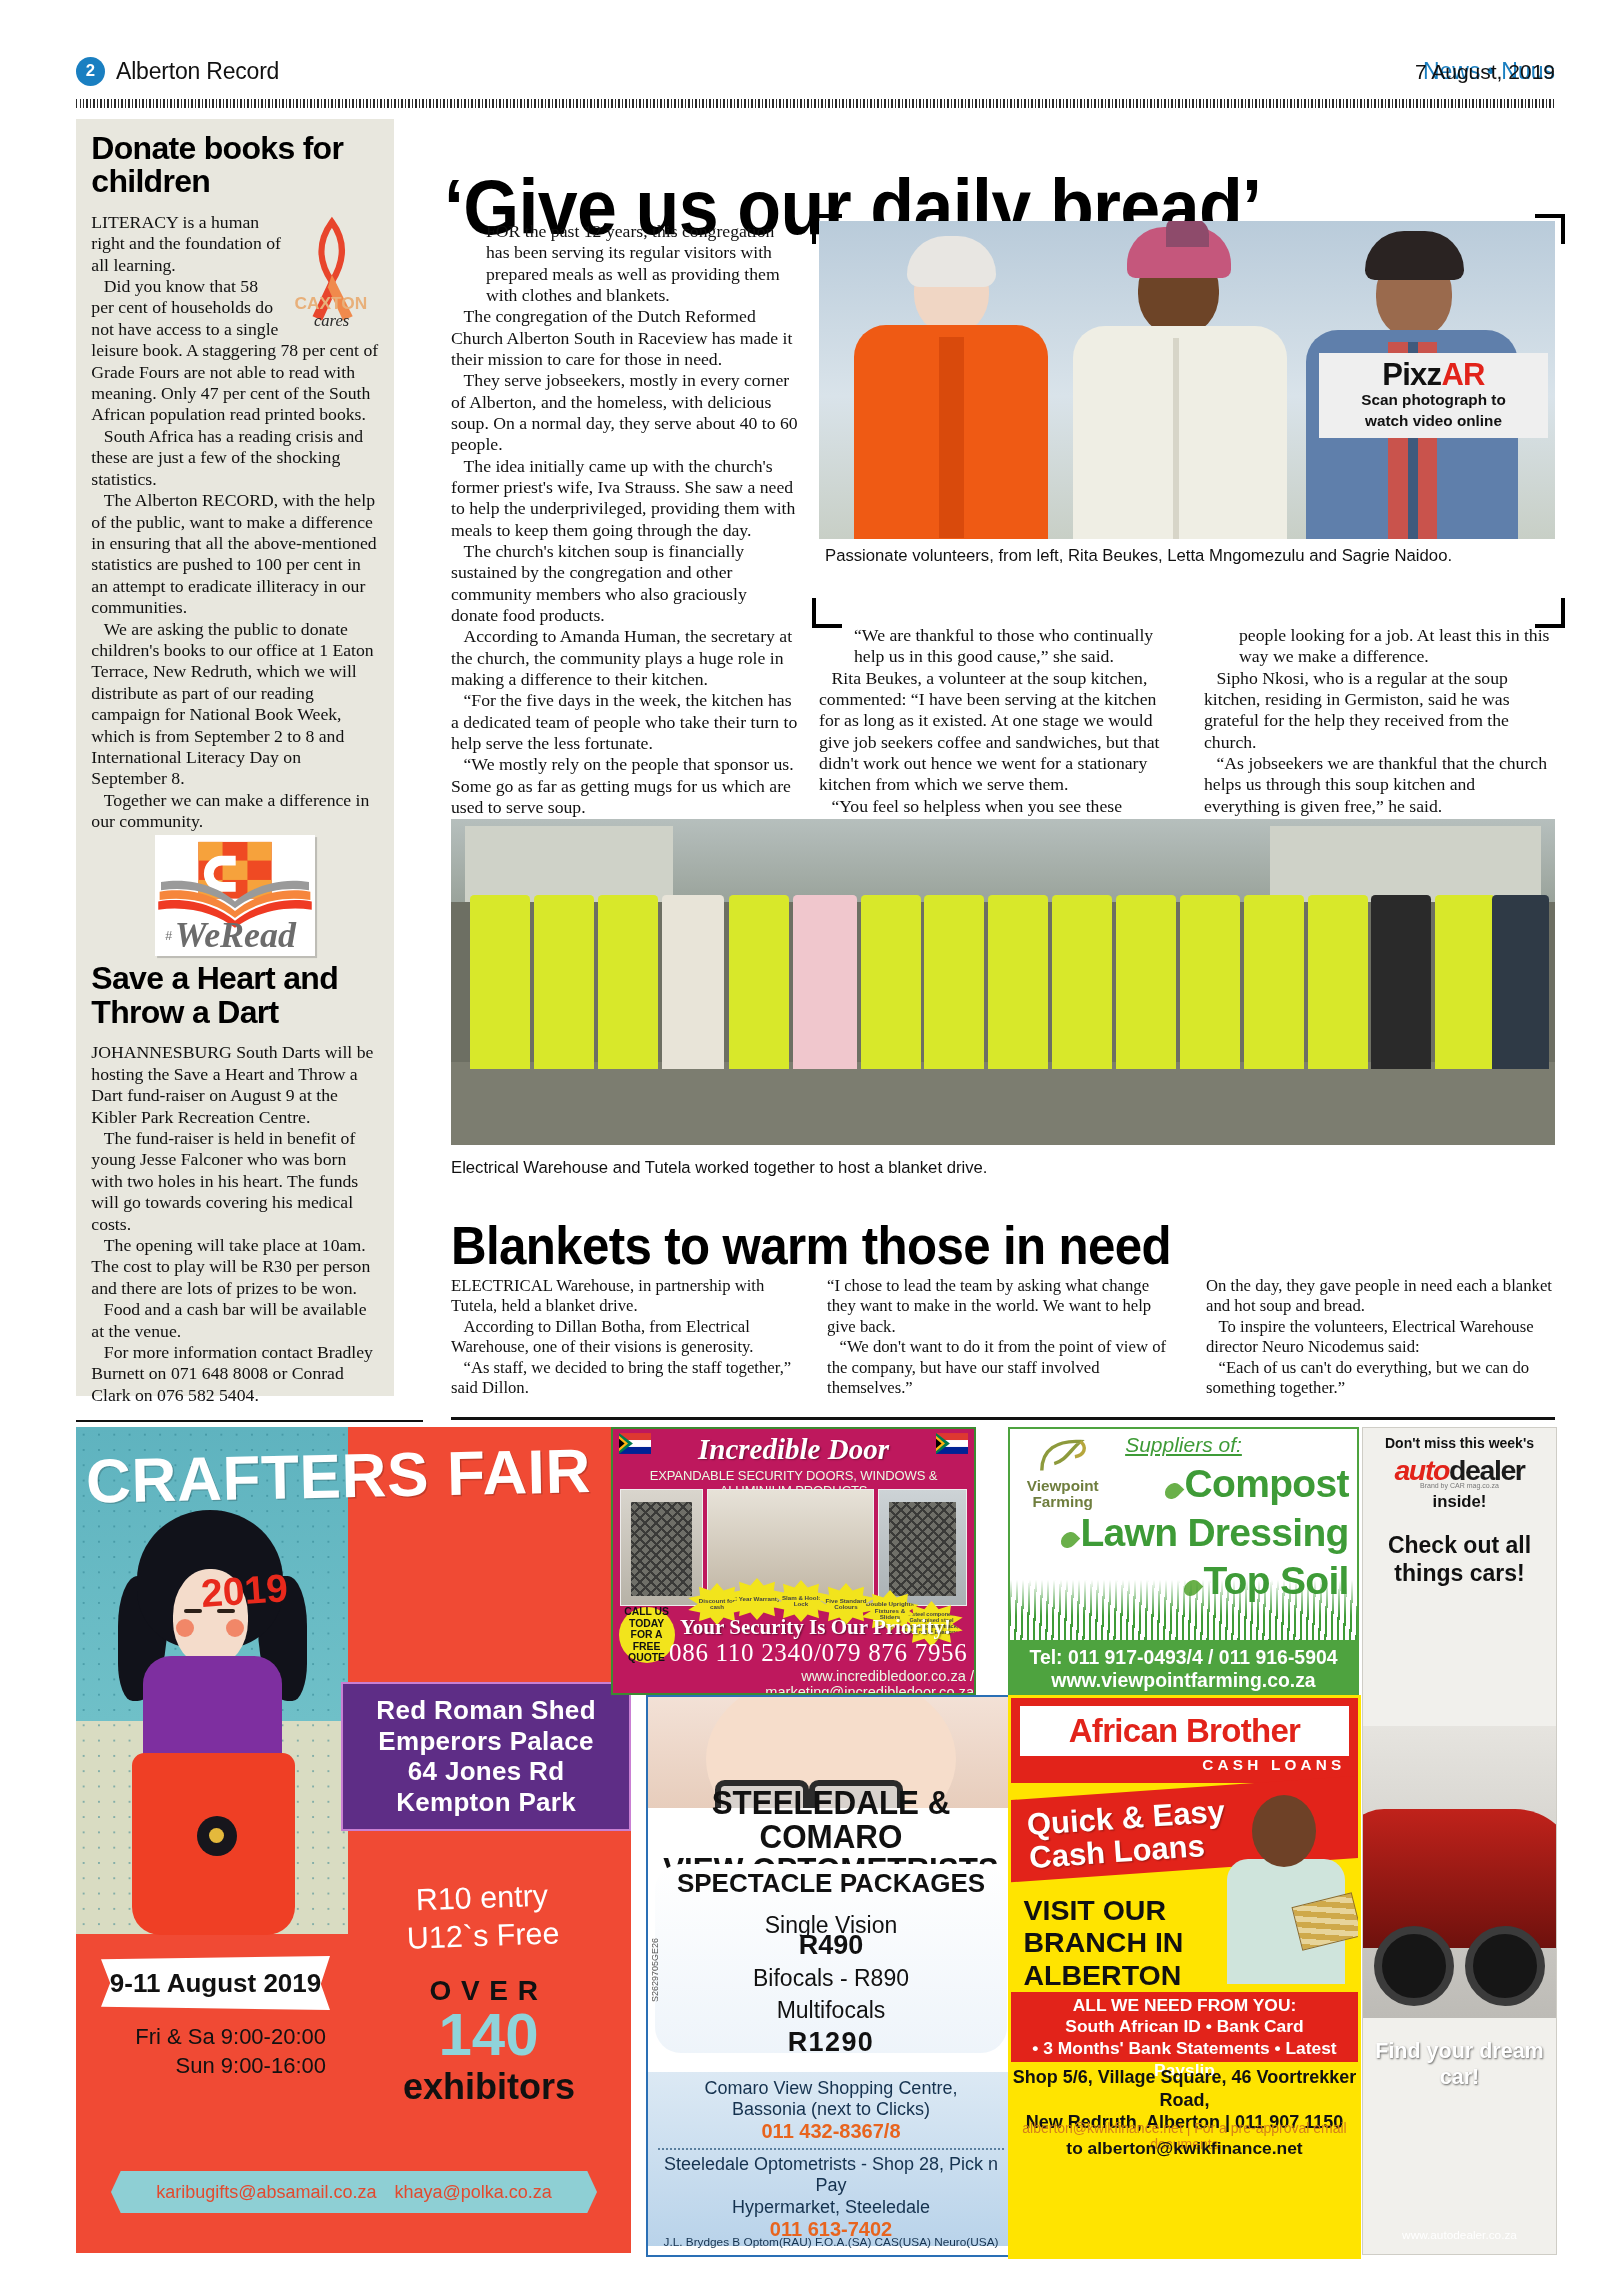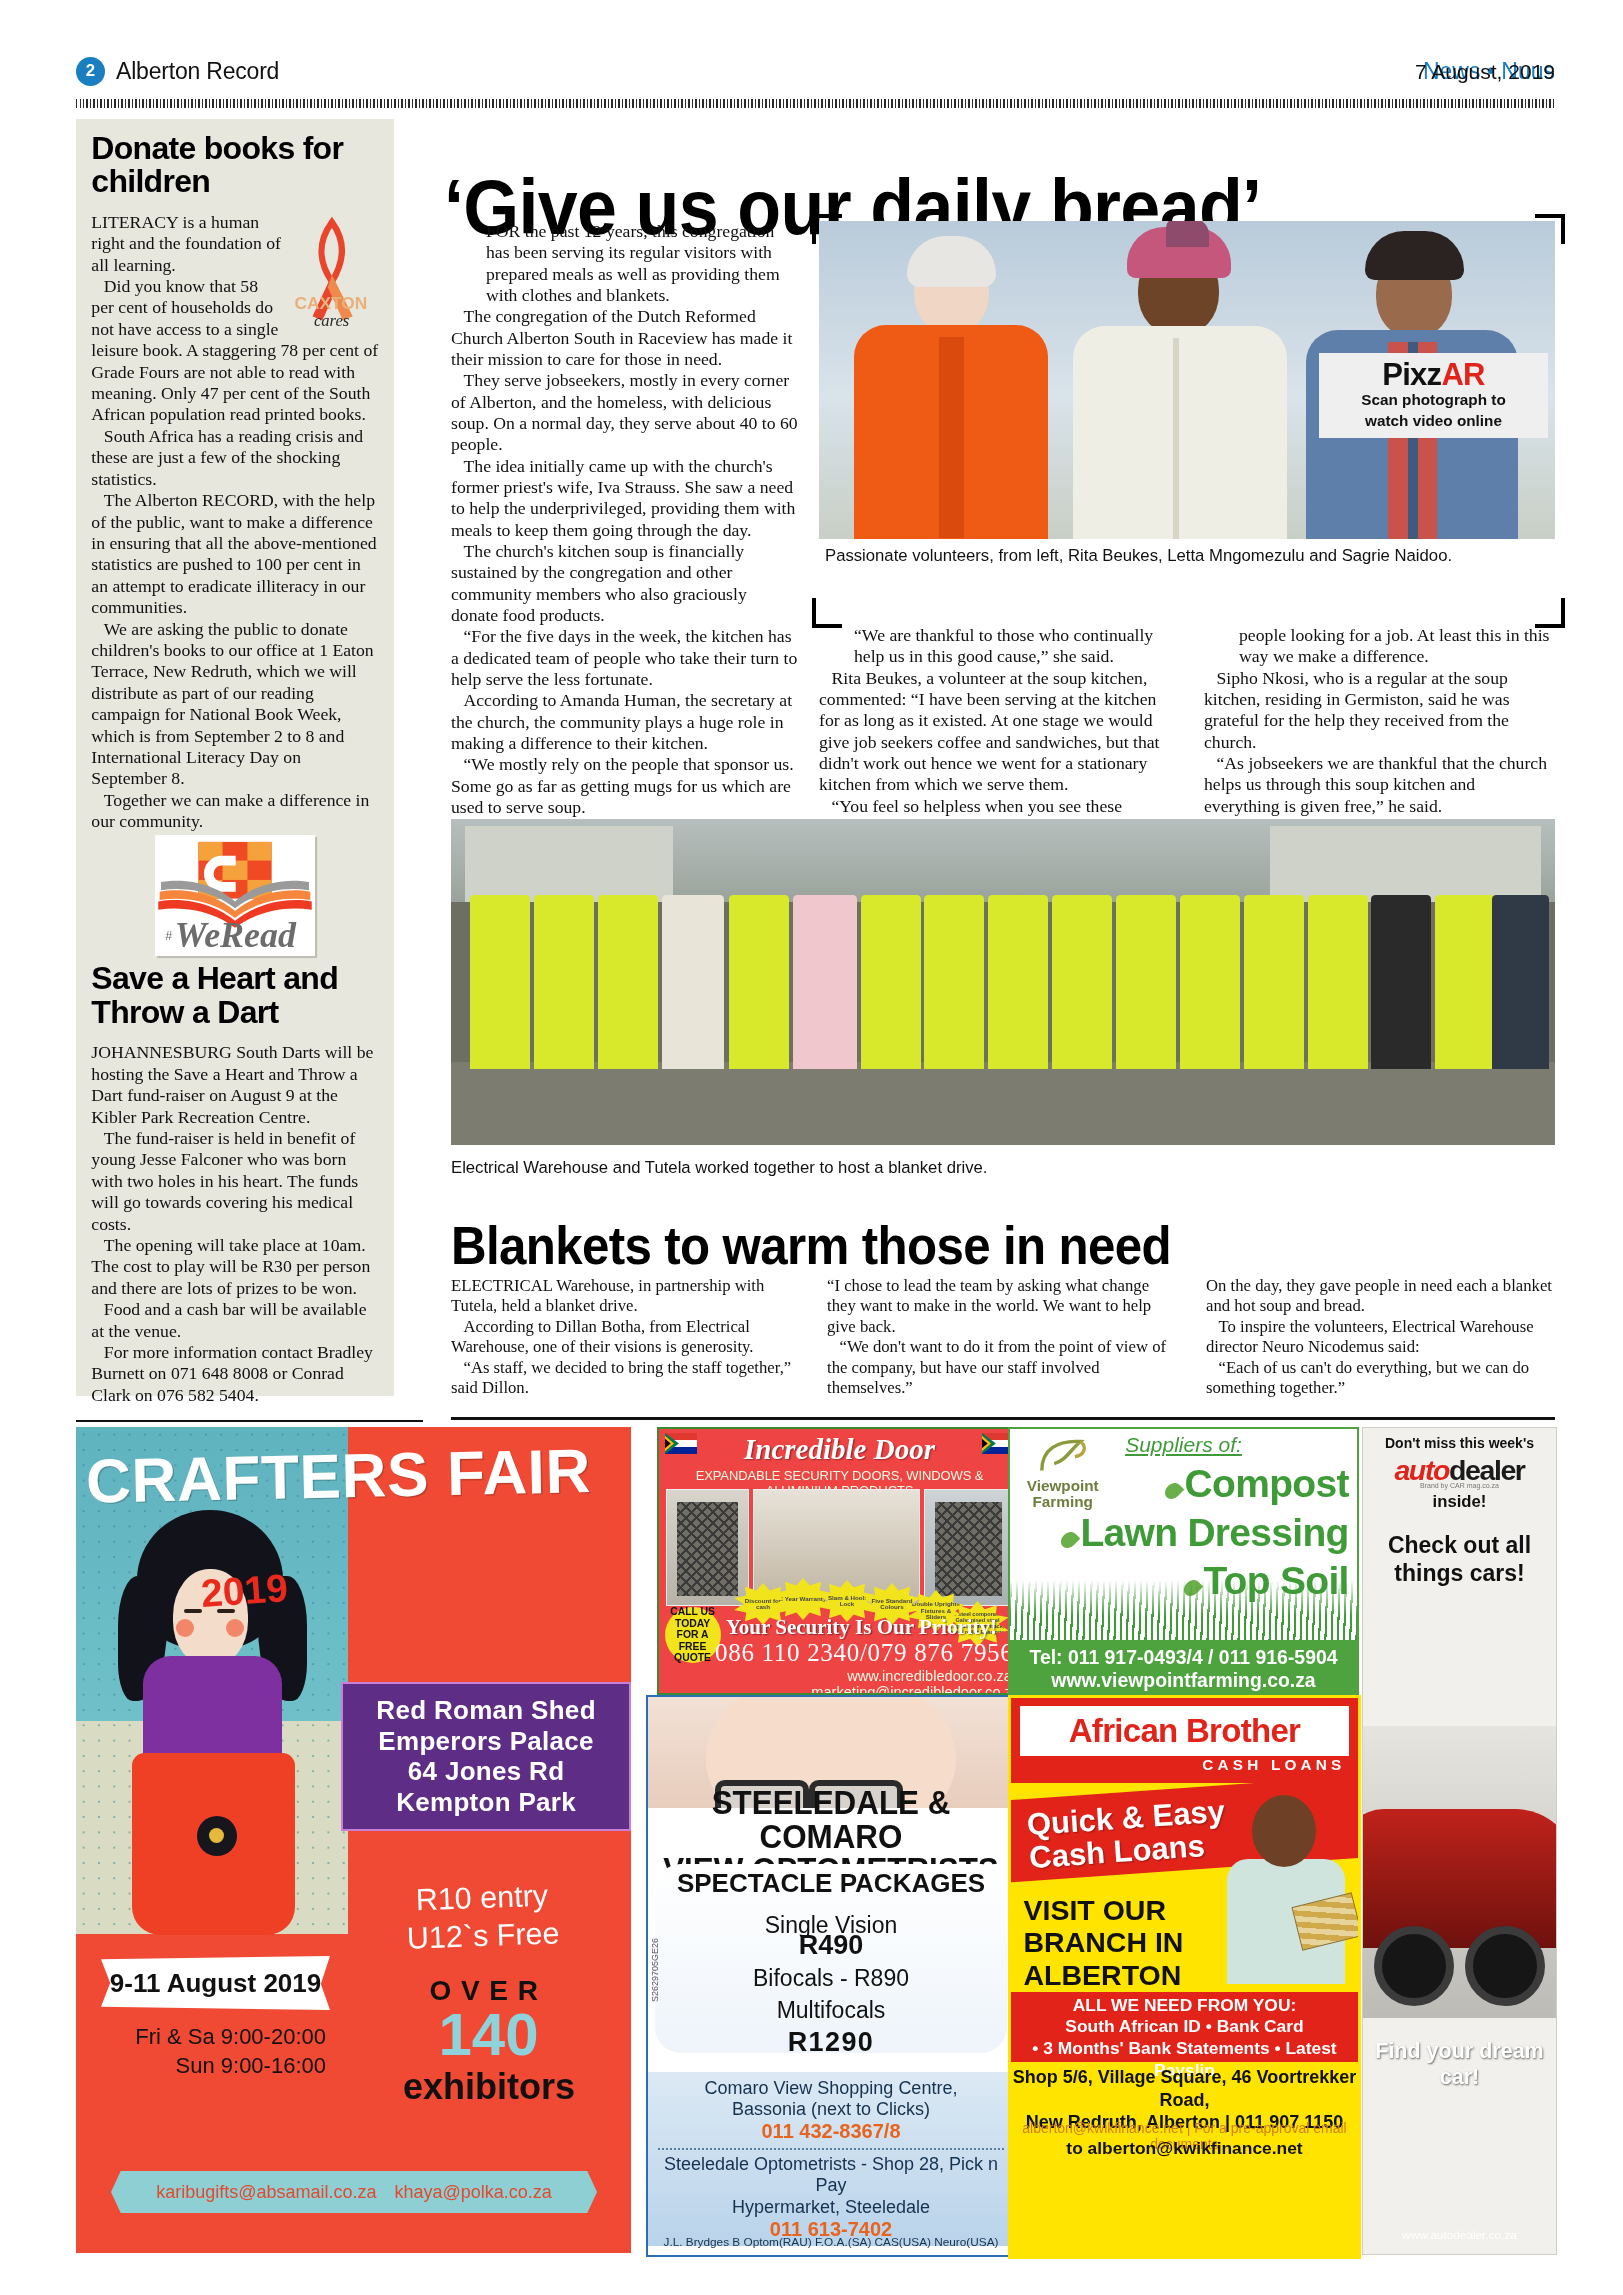--- a/index.html
+++ b/index.html
@@ -122,21 +122,21 @@
     font-family:"Liberation Sans",sans-serif;font-weight:bold;font-size:26px;color:#111;
     clip-path:polygon(0 6%,100% 0,96% 52%,100% 100%,0 94%,4% 50%);}
   .cf-times{position:absolute;left:42px;top:596px;width:208px;text-align:right;color:#111;
     font-family:"Liberation Sans",sans-serif;font-size:22px;line-height:1.3;}
   .cf-emails{position:absolute;left:35px;top:744px;width:486px;height:42px;background:#8ecfd4;
     display:flex;align-items:center;justify-content:center;gap:18px;
     clip-path:polygon(2% 0,98% 0,100% 50%,98% 100%,2% 100%,0 50%);
     font-family:"Liberation Sans",sans-serif;font-size:18px;color:#e24a2f;}
 
   
-  .ad-door{left:657px;top:1427px;width:361px;height:264px;background:#ef4444;border:2.1px solid #3c8a31;}
+  .ad-door{left:611px;top:1427px;width:361px;height:264px;background:#be185d;border:2.1px solid #3c8a31;}
   .door-flag{position:absolute;top:4.2px;width:32px;height:21px;overflow:hidden;}
   .door-title{position:absolute;left:0;right:0;top:4.2px;text-align:center;color:#fff;font-style:italic;
     font-family:"Liberation Serif",serif;font-weight:bold;font-size:29px;text-shadow:1.4px 1.4px 1.4px rgba(0,0,0,.35);}
   .door-sub{position:absolute;left:0;right:0;top:39px;text-align:center;color:#eafbe4;
     font-family:"Liberation Sans",sans-serif;font-size:13px;letter-spacing:-0.1px;}
   .door-photos{position:absolute;left:7px;right:7px;top:60px;height:117px;display:flex;gap:4.2px;}
   .door-ph{flex:1;background:#ccc;position:relative;overflow:hidden;border:1.4px solid #eee;}
   .door-ph.a{flex:0 0 81px;background:linear-gradient(#d9d5cd,#b7b2a7);}
   .door-ph.c{flex:0 0 87px;background:linear-gradient(#cdd3d6,#a9b0b3);}
   .door-ph.b{background:linear-gradient(#e7e2d8,#bfb4a2);}
@@ -312,22 +312,22 @@
   <div class="rule-thin2"></div>
 
   <h1 class="main-head">‘Give us our daily bread’</h1>
 
   <div class="col col-a">
     <p class="lead">FOR the past 12 years, this congregation has been serving its regular visitors with prepared meals as well as providing them with clothes and blankets.</p>
     <p>The congregation of the Dutch Reformed Church Alberton South in Raceview has made it their mission to care for those in need.</p>
     <p>They serve jobseekers, mostly in every corner of Alberton, and the homeless, with delicious soup. On a normal day, they serve about 40 to 60 people.</p>
     <p>The idea initially came up with the church's former priest's wife, Iva Strauss. She saw a need to help the underprivileged, providing them with meals to keep them going through the day.</p>
     <p>The church's kitchen soup is financially sustained by the congregation and other community members who also graciously donate food products.</p>
+    <p>According to Amanda Human, the secretary at the church, the community plays a huge role in making a difference to their kitchen.</p>
     <p>“For the five days in the week, the kitchen has a dedicated team of people who take their turn to help serve the less fortunate.</p>
-    <p>According to Amanda Human, the secretary at the church, the community plays a huge role in making a difference to their kitchen.</p>
     <p>“We mostly rely on the people that sponsor us. Some go as far as getting mugs for us which are used to serve soup.</p>
   </div>
 
   <div class="photo1">
     <div class="sky"></div>
 
     <div class="p1-person" style="left:28px;width:208px;height:292px;">
       <div style="position:absolute;left:67px;top:0;width:75px;height:87px;background:#f0d6c4;border-radius:50% 50% 46% 46%;"></div>
       <div style="position:absolute;left:60px;top:-11px;width:89px;height:51px;background:#e8e6e2;border-radius:42px 42px 14px 14px;"></div>
       <div style="position:absolute;left:7px;top:78px;width:194px;height:214px;background:#ef5a14;border-radius:32px 32px 0 0;"></div>

